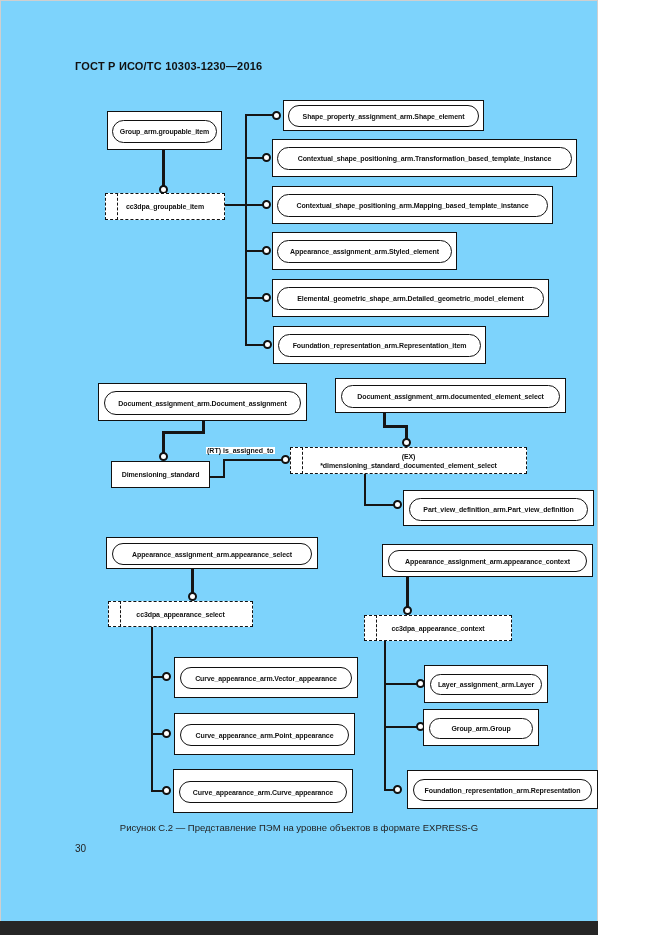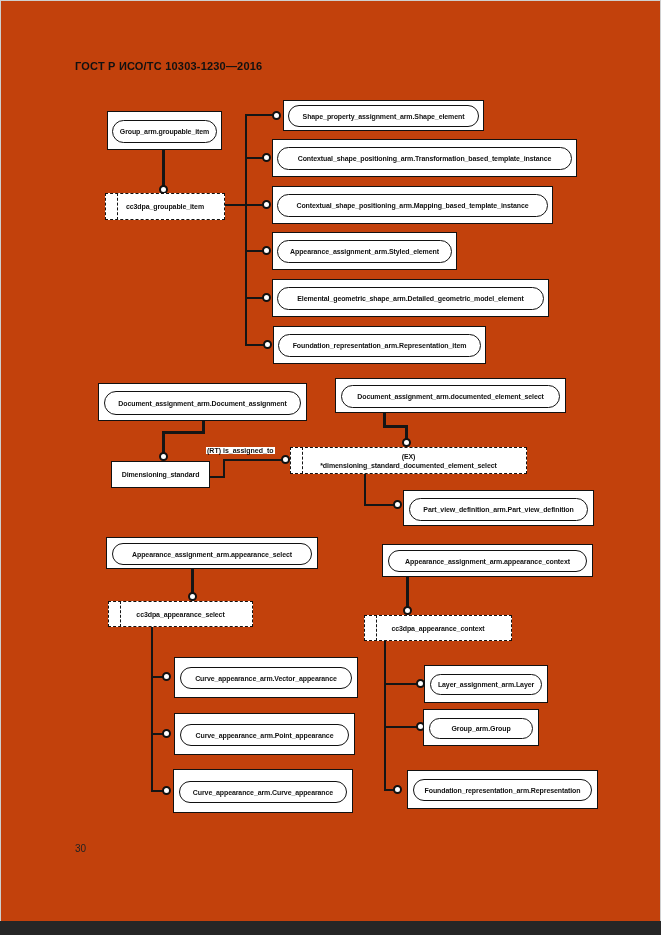--- a/index.html
+++ b/index.html
@@ -1,19 +1,19 @@
 <!DOCTYPE html>
 <html><head>
 <meta charset="utf-8">
 <style>
   * { box-sizing: border-box; margin: 0; padding: 0; }
   html,body { background:#ffffff; }
   body { font-family: "Liberation Sans", sans-serif; }
   .page {
-    position: relative; width: 661px; height: 935px; background: #c2410c;
+    position: relative; width: 598px; height: 935px; background: #7dd3fc;
     overflow: hidden; box-shadow: inset 0 0 0 1px #cfcfcf;
   }
   .hdr { position:absolute; left:75px; top:60px; font-size:11px; font-weight:bold; color:#111; letter-spacing:0.2px; }
   
   .ebox { position:absolute; border:1.5px solid #111; background:#fff; display:flex; align-items:center; justify-content:center; }
   .oval { border:1.5px solid #111; border-radius:999px; background:#fff; display:flex; align-items:center; justify-content:center; position:absolute; }
   .lbl { font-size:7px; font-weight:bold; color:#111; white-space:nowrap; letter-spacing:-0.1px; line-height:1; }
   
   .rbox { position:absolute; border:1.5px solid #111; background:#fff; display:flex; align-items:center; justify-content:center; }
   
@@ -202,15 +202,16 @@
     <div class="oval" style="left:5px;right:5px;top:8px;height:21px">
         <span class="lbl">Group_arm.Group</span>
       </div>
   </div>
   <div class="ebox" style="left:407px;top:770px;width:191px;height:39px">
     <div class="oval" style="left:5px;right:5px;top:8px;height:22px">
         <span class="lbl">Foundation_representation_arm.Representation</span>
       </div>
   </div>
 
+  <div class="caption">Рисунок С.2 — Представление ПЭМ на уровне объектов в формате EXPRESS-G</div>
   <div class="pagenum">30</div>
   <div class="bottom-strip"></div>
 </div>
 
 </body></html>

